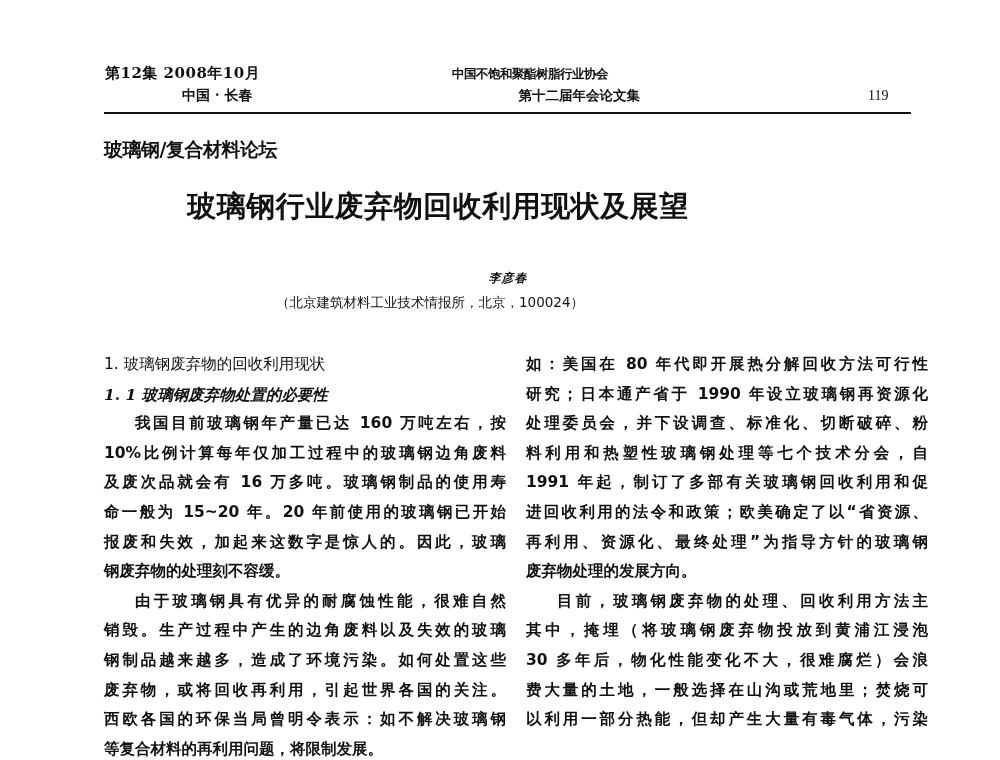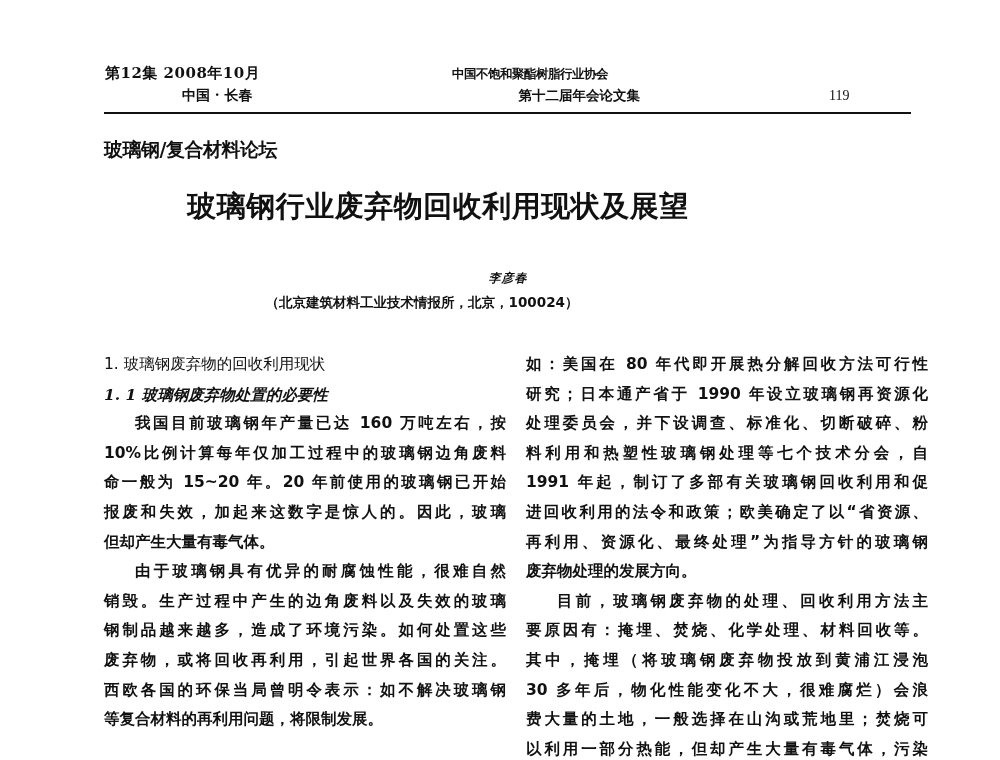--- a/index.html
+++ b/index.html
@@ -3,28 +3,28 @@
 <meta charset="utf-8">
 <style>
   html, body { margin: 0; padding: 0; background: #ffffff; }
   body { width: 1000px; height: 760px; position: relative; overflow: hidden; color: #111; font-family: "DejaVu Serif", serif; }
   .page { position: absolute; left: 0; top: 0; width: 1000px; height: 760px; }
 
   .hdr-left-1 { position: absolute; left: 105px; top: 64px; font-size: 15px; font-weight: bold; letter-spacing: 0.5px; }
   .hdr-left-2 { position: absolute; left: 138px; top: 87px; font-size: 14px; font-weight: bold; margin-left: 44px; }
   .hdr-center-1 { position: absolute; left: 420px; width: 220px; top: 66px; font-size: 12.5px; font-weight: bold; text-align: center; letter-spacing: -0.5px; }
   .hdr-center-2 { position: absolute; left: 420px; width: 220px; top: 87px; font-size: 13.5px; font-weight: bold; text-align: right; }
-  .hdr-page { position: absolute; left: 829px; top: 88px; font-size: 14px; font-family: "Liberation Serif", serif; }
+  .hdr-page { position: absolute; left: 868px; top: 88px; font-size: 14px; font-family: "Liberation Serif", serif; }
   .hdr-rule { position: absolute; left: 104px; top: 112px; width: 807px; height: 0; border-top: 2.5px solid #111; }
 
   .section-label { position: absolute; left: 104px; top: 137px; font-size: 19px; font-weight: bold; letter-spacing: -0.5px; font-family: "DejaVu Sans", sans-serif; text-align: center; }
 
   .title { position: absolute; left: 0; width: 876px; top: 187px; text-align: center; font-size: 29px; font-weight: bold; letter-spacing: 0.5px; font-family: "DejaVu Sans", sans-serif; }
   .author { position: absolute; left: 8px; width: 1000px; top: 270px; text-align: center; font-size: 12px; font-weight: bold; font-style: italic; letter-spacing: 1px; }
-  .affil { position: absolute; left: 8px; width: 828px; top: 294px; text-align: center; font-size: 13.5px; font-weight: bold; font-family: "DejaVu Sans", sans-serif; }
+  .affil { position: absolute; left: 16px; width: 828px; top: 294px; text-align: center; font-size: 13.5px; font-weight: normal; font-family: "DejaVu Sans", sans-serif; }
 
   .col { position: absolute; top: 350px; width: 402px; font-size: 15.5px; line-height: 29.6px; font-family: "DejaVu Sans", sans-serif; }
   .col.left { left: 104px; }
   .col.right { left: 526px; }
   .line { white-space: nowrap; height: 29.6px; text-align: justify; text-align-last: justify; font-weight: bold; }
   .line.last { text-align-last: left; }
   .h1 { font-weight: normal; text-align-last: left; }
   .h2 { font-family: "DejaVu Serif", serif; font-style: italic; font-weight: bold; text-align-last: left; }
   .indent { padding-left: 31px; }
 </style>
@@ -44,41 +44,41 @@
 
   <div class="title">玻璃钢行业废弃物回收利用现状及展望</div>
   <div class="author">李彦春</div>
   <div class="affil">（北京建筑材料工业技术情报所，北京，100024）</div>
 
   <div class="col left">
     <div class="line h1">1. 玻璃钢废弃物的回收利用现状</div>
     <div class="line h2">1. 1 玻璃钢废弃物处置的必要性</div>
     <div class="line indent">我国目前玻璃钢年产量已达 160 万吨左右，按</div>
     <div class="line">10%比例计算每年仅加工过程中的玻璃钢边角废料</div>
+    <div class="line">及废次品就会有 16 万多吨。玻璃钢制品的使用寿</div>
     <div class="line">命一般为 15~20 年。20 年前使用的玻璃钢已开始</div>
     <div class="line">报废和失效，加起来这数字是惊人的。因此，玻璃</div>
-    <div class="line last">但却产生大量有毒气体。</div>
+    <div class="line last">钢废弃物的处理刻不容缓。</div>
     <div class="line indent">由于玻璃钢具有优异的耐腐蚀性能，很难自然</div>
     <div class="line">销毁。生产过程中产生的边角废料以及失效的玻璃</div>
     <div class="line">钢制品越来越多，造成了环境污染。如何处置这些</div>
     <div class="line">废弃物，或将回收再利用，引起世界各国的关注。</div>
     <div class="line">西欧各国的环保当局曾明令表示：如不解决玻璃钢</div>
     <div class="line last">等复合材料的再利用问题，将限制发展。</div>
   </div>
 
   <div class="col right">
     <div class="line">如：美国在 80 年代即开展热分解回收方法可行性</div>
     <div class="line">研究；日本通产省于 1990 年设立玻璃钢再资源化</div>
     <div class="line">处理委员会，并下设调查、标准化、切断破碎、粉</div>
     <div class="line">料利用和热塑性玻璃钢处理等七个技术分会，自</div>
     <div class="line">1991 年起，制订了多部有关玻璃钢回收利用和促</div>
     <div class="line">进回收利用的法令和政策；欧美确定了以“省资源、</div>
     <div class="line">再利用、资源化、最终处理”为指导方针的玻璃钢</div>
     <div class="line last">废弃物处理的发展方向。</div>
     <div class="line indent">目前，玻璃钢废弃物的处理、回收利用方法主</div>
-    <div class="line">要原因有：掩埋、焚烧、化学处理、材料回收等。</div>
     <div class="line">其中，掩埋（将玻璃钢废弃物投放到黄浦江浸泡</div>
     <div class="line">30 多年后，物化性能变化不大，很难腐烂）会浪</div>
     <div class="line">费大量的土地，一般选择在山沟或荒地里；焚烧可</div>
     <div class="line">以利用一部分热能，但却产生大量有毒气体，污染</div>
   </div>
 
 </div>
 
 </body></html>

